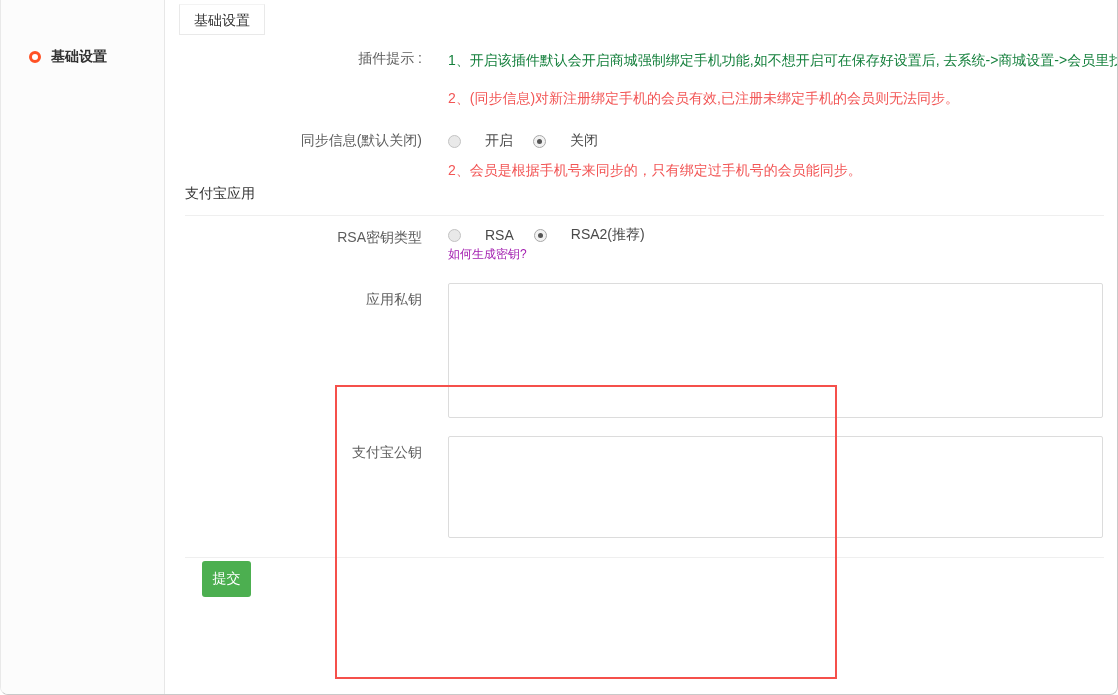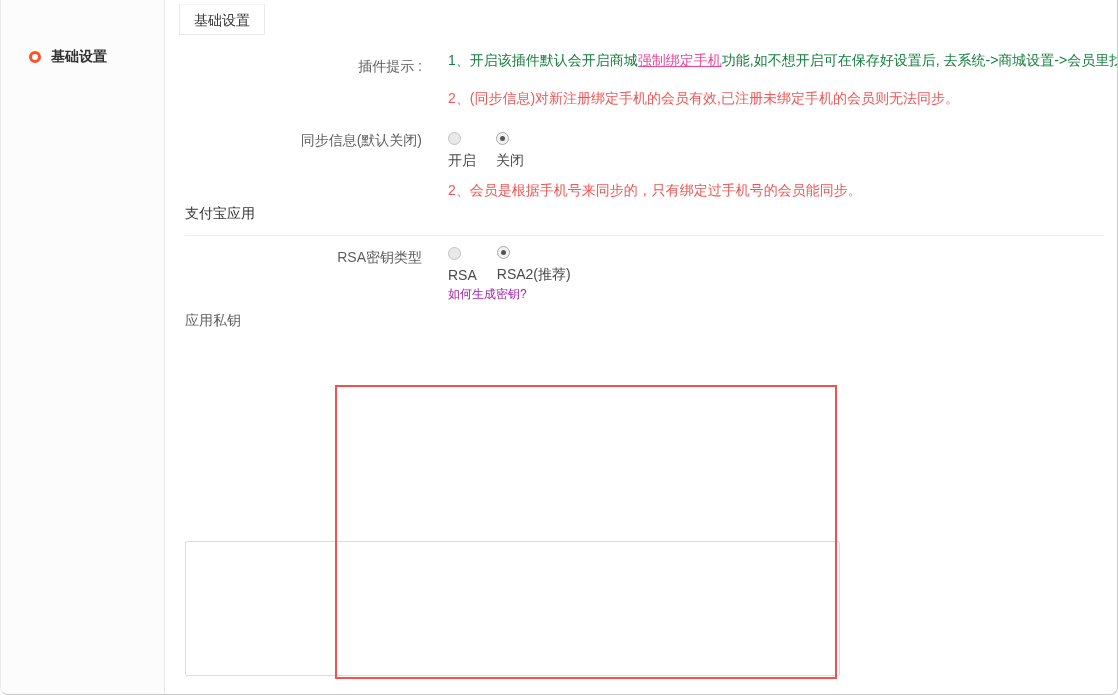--- a/index.html
+++ b/index.html
@@ -46,28 +46,28 @@
     flex:0 0 237px; margin-right:26px; text-align:right;
     font-size:14px; color:#5e5e5e;
   }
   .fctrl { flex:0 0 auto; }
   .row.top-align { align-items:flex-start; }
   .row.top-align .flabel { padding-top:8px; }
 
   .tipline { font-size:14px; line-height:20px; color:#f25555; }
   .nowrap { white-space:nowrap; }
   .t-red   { color:#15803d; }
-  .t-light { color:#ec4899;text-decoration:underline; }
+  .t-light { color:#15803d; }
 
   .row-plugin { margin-top:15px; }
   .row-plugin .tipline + .tipline { margin-top:18px; }
 
   .row-sync { margin-top:24px; align-items:flex-start; }
   .radio-line { display:flex; align-items:center; gap:20px; }
-  .radio { display:inline-flex; align-items:flex-start; gap:7px; cursor:pointer;flex-direction:column; }
+  .radio { display:inline-flex; align-items:center; gap:24px; cursor:pointer; }
   .rdot {
     position:relative; width:13px; height:13px; border-radius:50%;
     background:#e9e9e9; border:1px solid #c3c3c3; flex:0 0 auto;
   }
   .radio.checked .rdot { background:#f2f2f2; border-color:#a8a8a8; }
   .radio.checked .rdot::after {
     content:""; position:absolute; left:3px; top:3px;
     width:5px; height:5px; border-radius:50%; background:#555;
   }
   .radio .rlabel { font-size:14px; color:#4a4a4a; }
@@ -79,21 +79,21 @@
 
   .row-appid { margin-top:18px; }
   .text-input {
     width:655px; height:42px; border:1px solid #dcdcdc; border-radius:2px;
     background:#fff; font-size:14px; padding:0 10px; color:#333; outline:none;
   }
 
   .row-rsa { margin-top:10px; align-items:flex-start; }
   .help-link { display:inline-block; margin-top:0; font-size:12px; color:#a21caf; text-decoration:none; cursor:pointer; }
 
-  .row-priv { margin-top:1px;flex-direction:column; }
+  .row-priv { margin-top:20px; }
   .row-pub  { margin-top:14px; }
   .keyarea {
     width:655px; border:1px solid #dcdcdc; border-radius:2px; background:#fff;
     font-size:14px; padding:6px 10px; color:#333; outline:none; resize:none;
     font-family:"Liberation Sans","DejaVu Sans",sans-serif;
   }
   .keyarea.priv { height:135px; }
   .keyarea.pub  { height:102px; }
 
   .bottom-divider { margin-top:15px; height:1px; background:#efefef; width:919px; }
@@ -122,21 +122,21 @@
     </div>
   </aside>
 
   <main class="content">
 
     <div class="tabs">
       <div class="tab">基础设置</div>
     </div>
 
     <div class="row row-plugin top-align">
-      <div class="flabel" style="padding-top:0;margin-top:8px;">插件提示 :</div>
+      <div class="flabel" style="padding-top:0;">插件提示 :</div>
       <div class="fctrl">
         <div class="tipline nowrap"><span class="t-red">1、开启该插件默认会开启商城</span><span class="t-light">强制绑定手机</span><span class="t-red">功能,如不想开启可在保存好设置后, 去系统-&gt;商城设置-&gt;会员里找到(</span></div>
         <div class="tipline">2、(同步信息)对新注册绑定手机的会员有效,已注册未绑定手机的会员则无法同步。</div>
       </div>
     </div>
 
     <div class="row row-sync">
       <div class="flabel">同步信息(默认关闭)</div>
       <div class="fctrl">
         <div class="radio-line">

